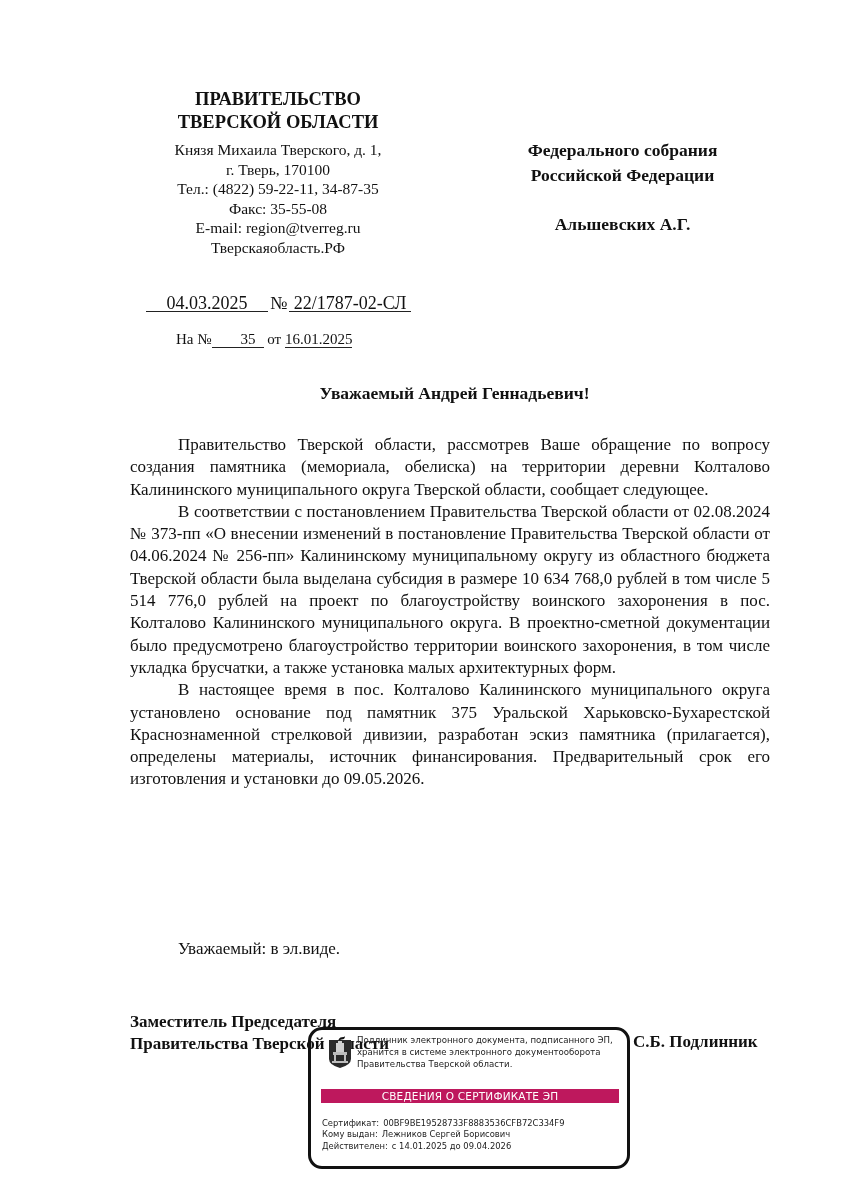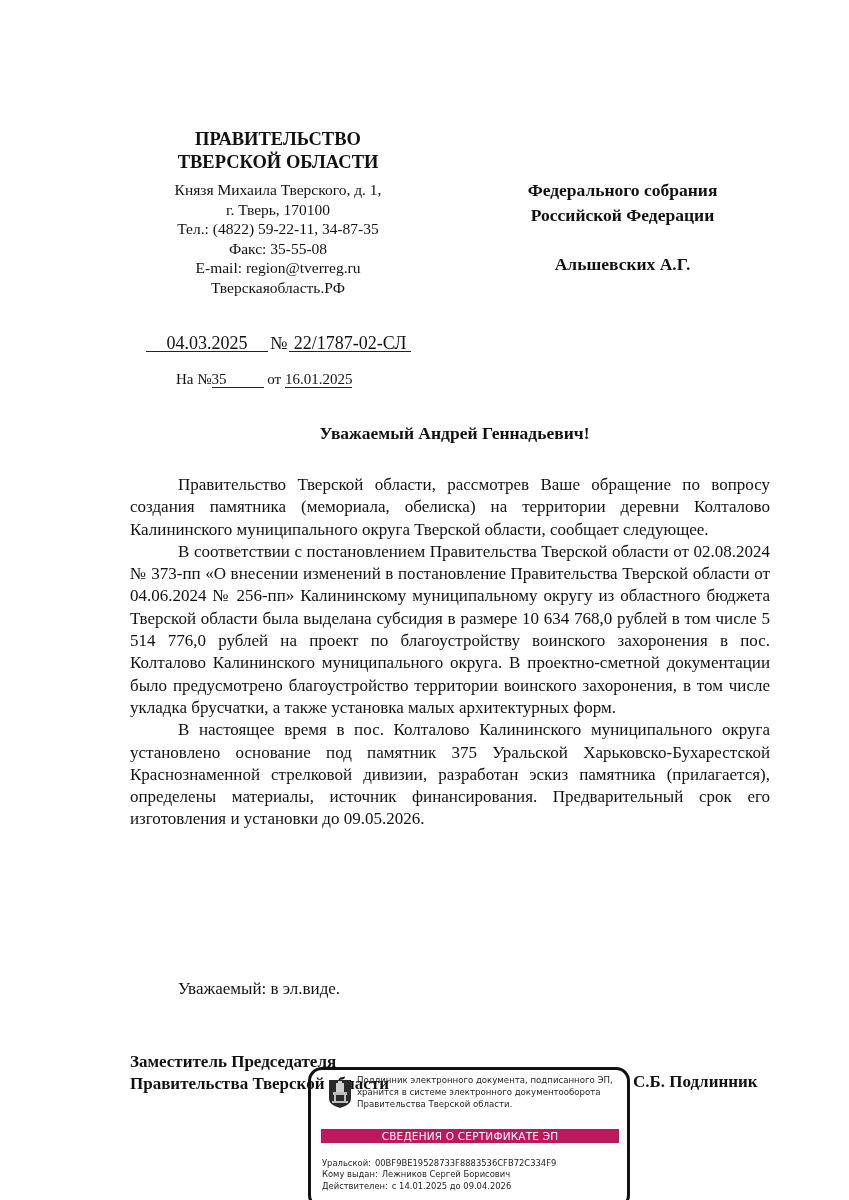--- a/index.html
+++ b/index.html
@@ -1,18 +1,18 @@
 <!DOCTYPE html>
 <html><head>
   <meta charset="utf-8">
   <style>
     html, body { margin: 0; padding: 0; background: #ffffff; }
     body { width: 849px; height: 1200px; position: relative; overflow: hidden;
            font-family: "Liberation Serif", "DejaVu Serif", serif; color: #111; }
-    .abs { position: absolute; margin-top: 40px; }
+    .abs { position: absolute; }
     .c { text-align: center; }
 
     #org { left: 128px; top: 88px; width: 300px; }
     #org .org-name { font-size: 18.5px; font-weight: bold; line-height: 23px; }
     #org .addr { font-size: 15.5px; line-height: 19.6px; margin-top: 6px; }
 
     #regline { left: 146px; top: 293px; width: 262px; font-size: 18px; white-space: nowrap; }
     #regline .u { display: inline-block; border-bottom: 1px solid #222; text-align: center; line-height: 15px; }
     #regline .no { display: inline-block; padding: 0 2px; }
 
@@ -56,21 +56,21 @@
     <div>E-mail: region@tverreg.ru</div>
     <div>Тверскаяобласть.РФ</div>
   </div>
 </div>
 
 <div id="regline" class="abs">
   <span class="u" style="width:122px">04.03.2025</span><span class="no">№</span><span class="u" style="width:122px">22/1787-02-СЛ</span>
 </div>
 
 <div id="refline" class="abs">
-  <span>На №</span><span class="u" style="width:52px;padding-right:8px;box-sizing:border-box;">35</span>
+  <span>На №</span><span class="u" style="width:52px;text-align:right;padding-right:8px;box-sizing:border-box;">35</span>
   <span>от</span>
   <span class="u">16.01.2025</span>
 </div>
 
 <div id="addressee" class="abs c">
   <div>Федерального собрания</div>
   <div>Российской Федерации</div>
   <div class="name">Альшевских А.Г.</div>
 </div>
 
@@ -100,17 +100,17 @@
     <rect x="16" y="16" width="2" height="6" fill="#bdbdbd"></rect>
     <rect x="4" y="22" width="16" height="2" fill="#bdbdbd"></rect>
   </svg>
   <div class="top-text">
     <div>Подлинник электронного документа, подписанного ЭП,</div>
     <div>хранится в системе электронного документооборота</div>
     <div>Правительства Тверской области.</div>
   </div>
   <div class="bar">СВЕДЕНИЯ О СЕРТИФИКАТЕ ЭП</div>
   <div class="details">
-    <div><span class="lbl">Уральской:</span><span>00BF9BE19528733F8883536CFB72C334F9</span></div>
+    <div><span class="lbl">Сертификат:</span><span>00BF9BE19528733F8883536CFB72C334F9</span></div>
     <div><span class="lbl">Кому выдан:</span><span>Лежников Сергей Борисович</span></div>
     <div><span class="lbl">Действителен:</span><span>с 14.01.2025 до 09.04.2026</span></div>
   </div>
 </div>
 
 </body></html>

